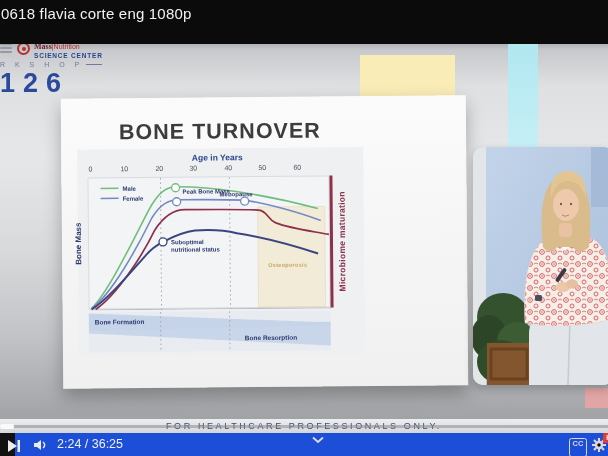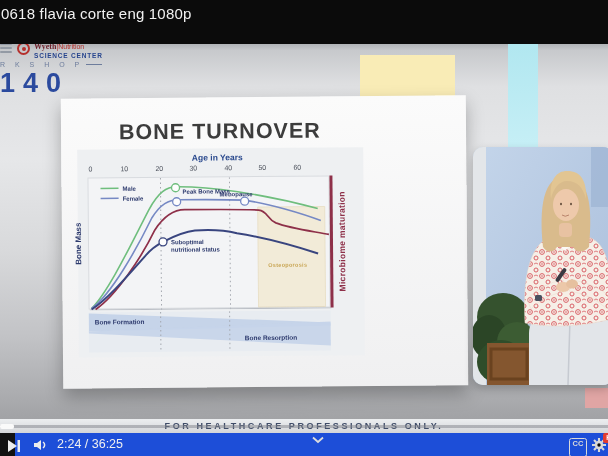--- a/index.html
+++ b/index.html
@@ -51,21 +51,21 @@
   .wedges{position:absolute;left:10px;top:163px;width:242px;height:40px;background:#e8ecf1;}
 
   svg text{font-family:"Liberation Sans",sans-serif;}
 
   
   .presenter{position:absolute;left:473px;top:117px;width:140px;height:238px;border-radius:10px;overflow:hidden;z-index:3;box-shadow:0 4px 10px rgba(0,0,0,.22);}
 
   
   .band{position:absolute;left:0;top:419px;width:608px;height:14px;z-index:5;
     background:linear-gradient(180deg,#eceef0,#d4d6d9);text-align:center;line-height:14px;
-    font-size:9px;font-weight:700;letter-spacing:2.6px;color:#3f4c68;}
+    font-size:9px;font-weight:400;letter-spacing:2.6px;color:#3f4c68;}
   .progress-track{position:absolute;left:0;top:425px;width:608px;height:3px;background:rgba(130,132,140,.5);z-index:6;}
   .progress-played{position:absolute;left:0;top:424px;width:14px;height:5px;background:#fafafa;border-radius:2px;z-index:7;}
 
   
   .controls{position:absolute;left:15px;top:433px;width:608px;height:23px;background:#1d4ed8;z-index:6;}
   .ctl{position:absolute;}
   .time{left:42px;top:4px;color:#f0f0f0;font-size:12.5px;white-space:nowrap;}
   .ccbtn{left:554px;top:5px;width:18px;height:19px;border:1.5px solid #d9d9d9;border-radius:2.5px;color:#d9d9d9;
     font-size:7.5px;font-weight:bold;text-align:center;line-height:10px;}
   .hdbadge{left:588px;top:0px;width:16px;height:10px;background:#e23c30;border-radius:2px;color:#fff;
@@ -84,28 +84,28 @@
 
     <div class="partial-logo">
         <i></i>
         <i></i>
         <i></i>
       </div>
     <div class="emblem">
         <i></i>
       </div>
     <div class="wyeth">
-      <span class="w1">Wyeth</span><span class="w2">|Nutrition</span>
+      <span class="w1">Mass</span><span class="w2">|Nutrition</span>
       <span class="w3">SCIENCE CENTER</span>
     </div>
     <div class="workshop">
       <span class="wt">R K S H O P</span>
       <span class="dash"></span>
     </div>
-    <div class="num101">140</div>
+    <div class="num101">126</div>
 
     <div class="note"></div>
     <div class="cyan"></div>
     <div class="pink"></div>
 
     <div class="slide">
       <div class="slide-title">BONE TURNOVER</div>
 
       <div class="chart-card">
         <div class="axis-title">Age in Years</div>

